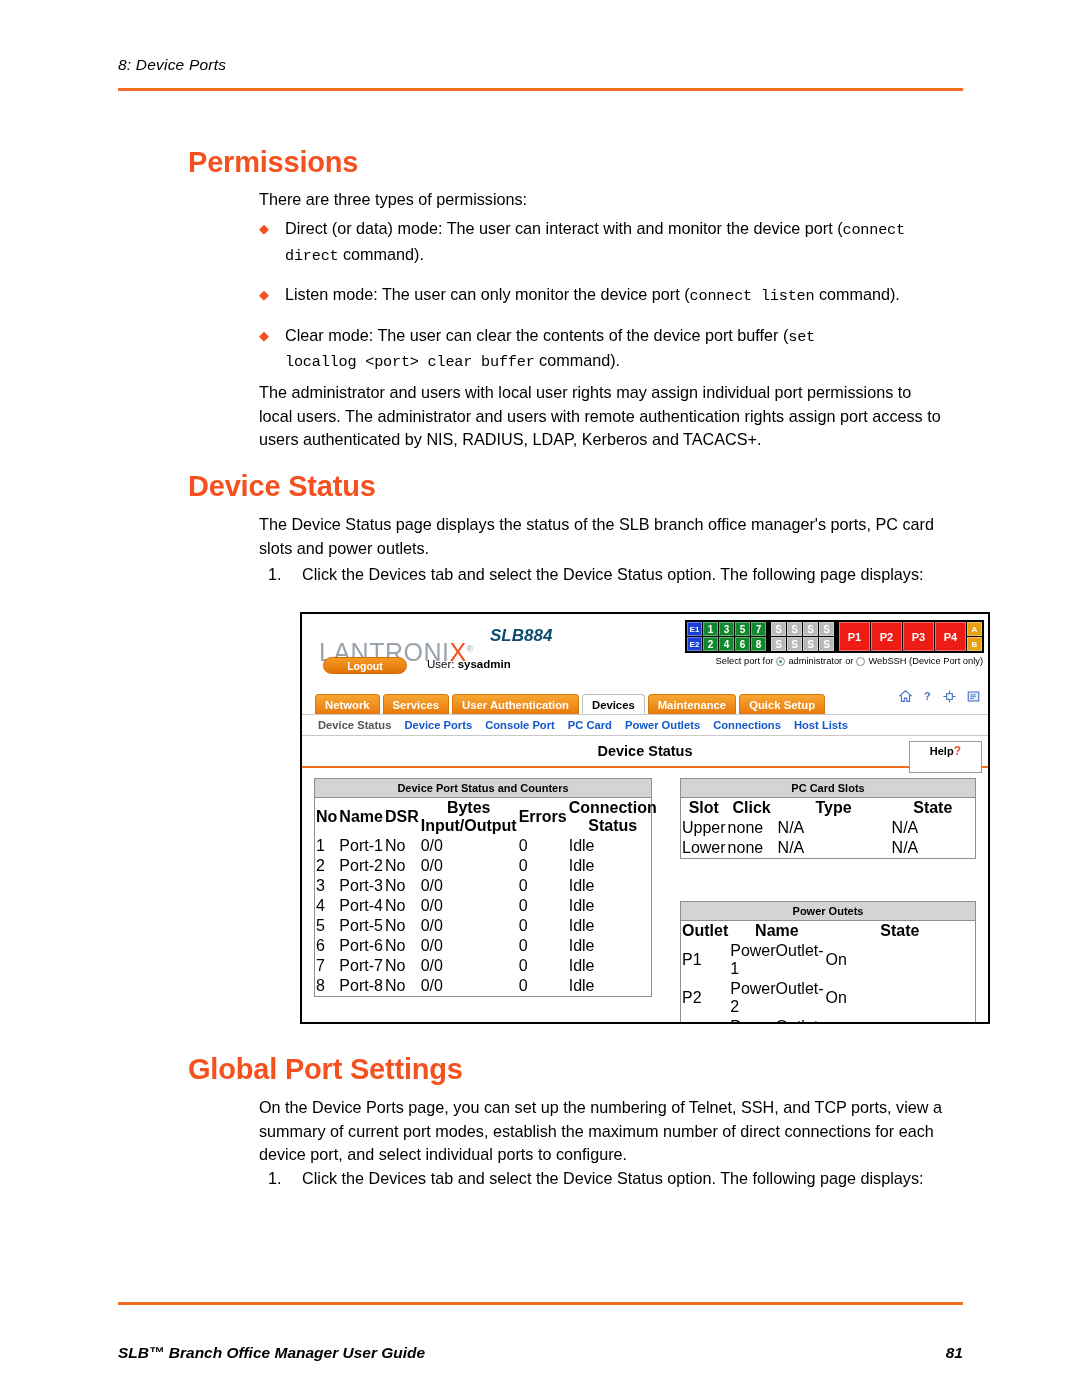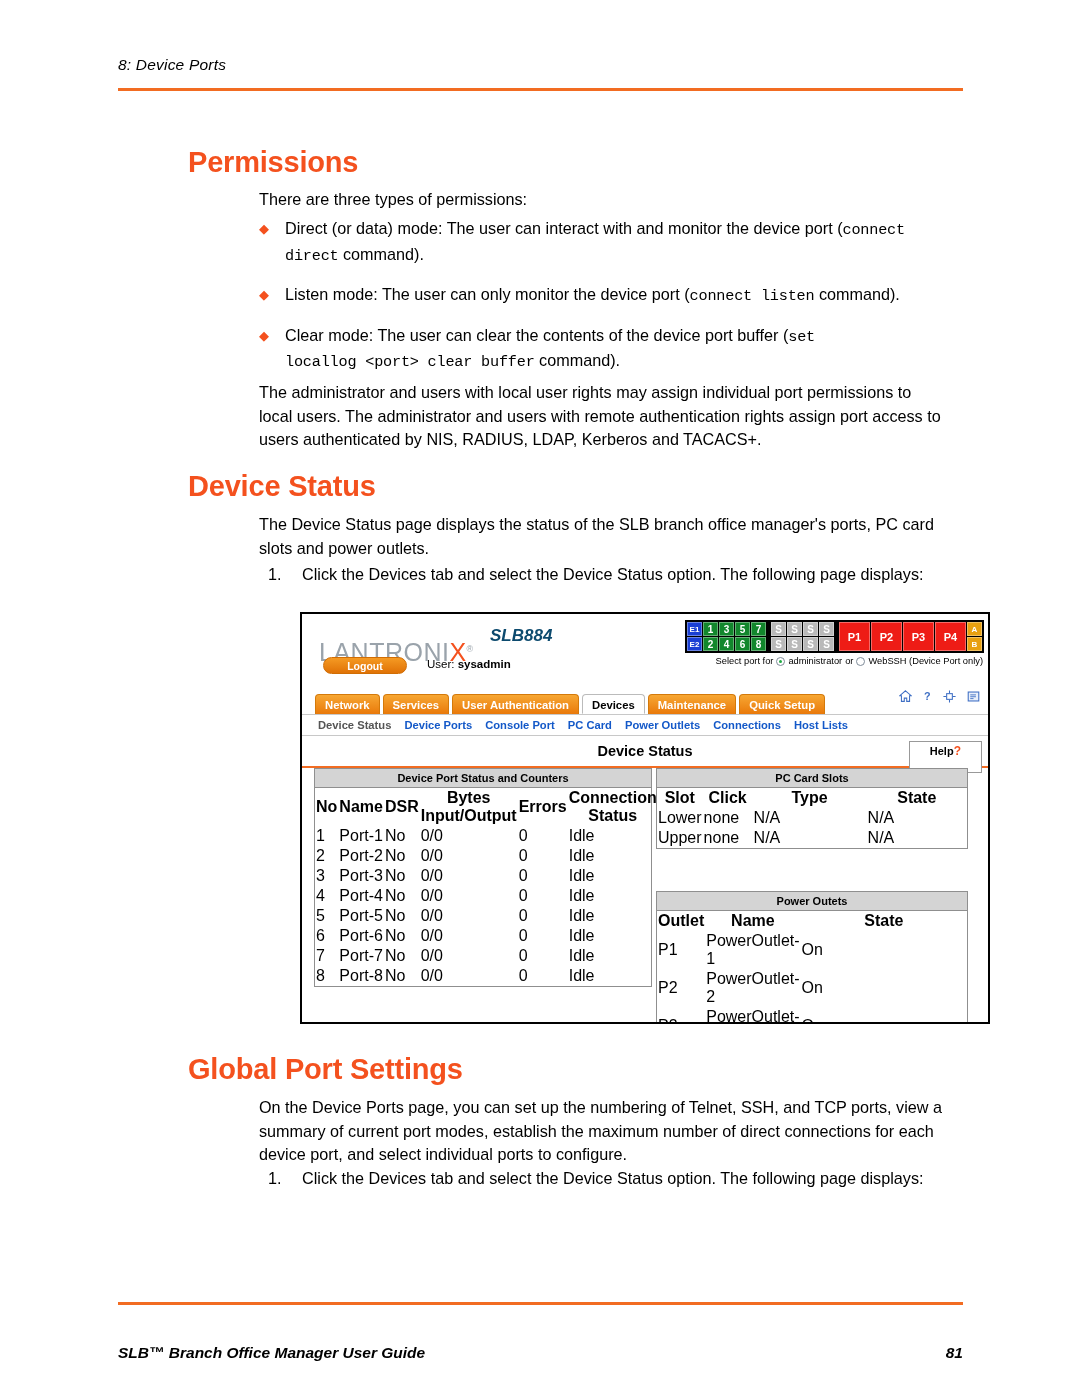--- a/index.html
+++ b/index.html
@@ -345,23 +345,23 @@
     font-size: 11px;
     font-weight: bold;
     line-height: 18px;
     box-sizing: border-box;
   }
   .help-btn .q { color: #F4511E; font-size: 12px; }
 
   
   .app-content {
     position: relative;
-    padding: 0 12px;
-    display: flex;
-    gap: 4px;
+    padding: 10px 12px;
+    display: flex;
+    gap: 28px;
     align-items: flex-start;
   }
   .tbl-wrap { border: 1px solid #8f8f8f; background:#ffffff; }
   .tbl-cap {
     background: #d4d4d4;
     font-weight: bold;
     font-size: 11px;
     text-align: center;
     padding: 3px 0;
     border-bottom: 1px solid #8f8f8f;
@@ -647,27 +647,27 @@
           <thead>
             <tr>
               <th class="pc-slot">Slot</th>
               <th class="pc-dev">Click</th>
               <th class="pc-type">Type</th>
               <th>State</th>
             </tr>
           </thead>
           <tbody>
             <tr>
-                <td>Lower</td>
+                <td>Upper</td>
                 <td>none</td>
                 <td>N/A</td>
                 <td>N/A</td>
               </tr>
             <tr>
-                <td>Upper</td>
+                <td>Lower</td>
                 <td>none</td>
                 <td>N/A</td>
                 <td>N/A</td>
               </tr>
           </tbody>
         </table>
       </div>
 
       <div class="tbl-wrap">
         <div class="tbl-cap">Power Outets</div>

